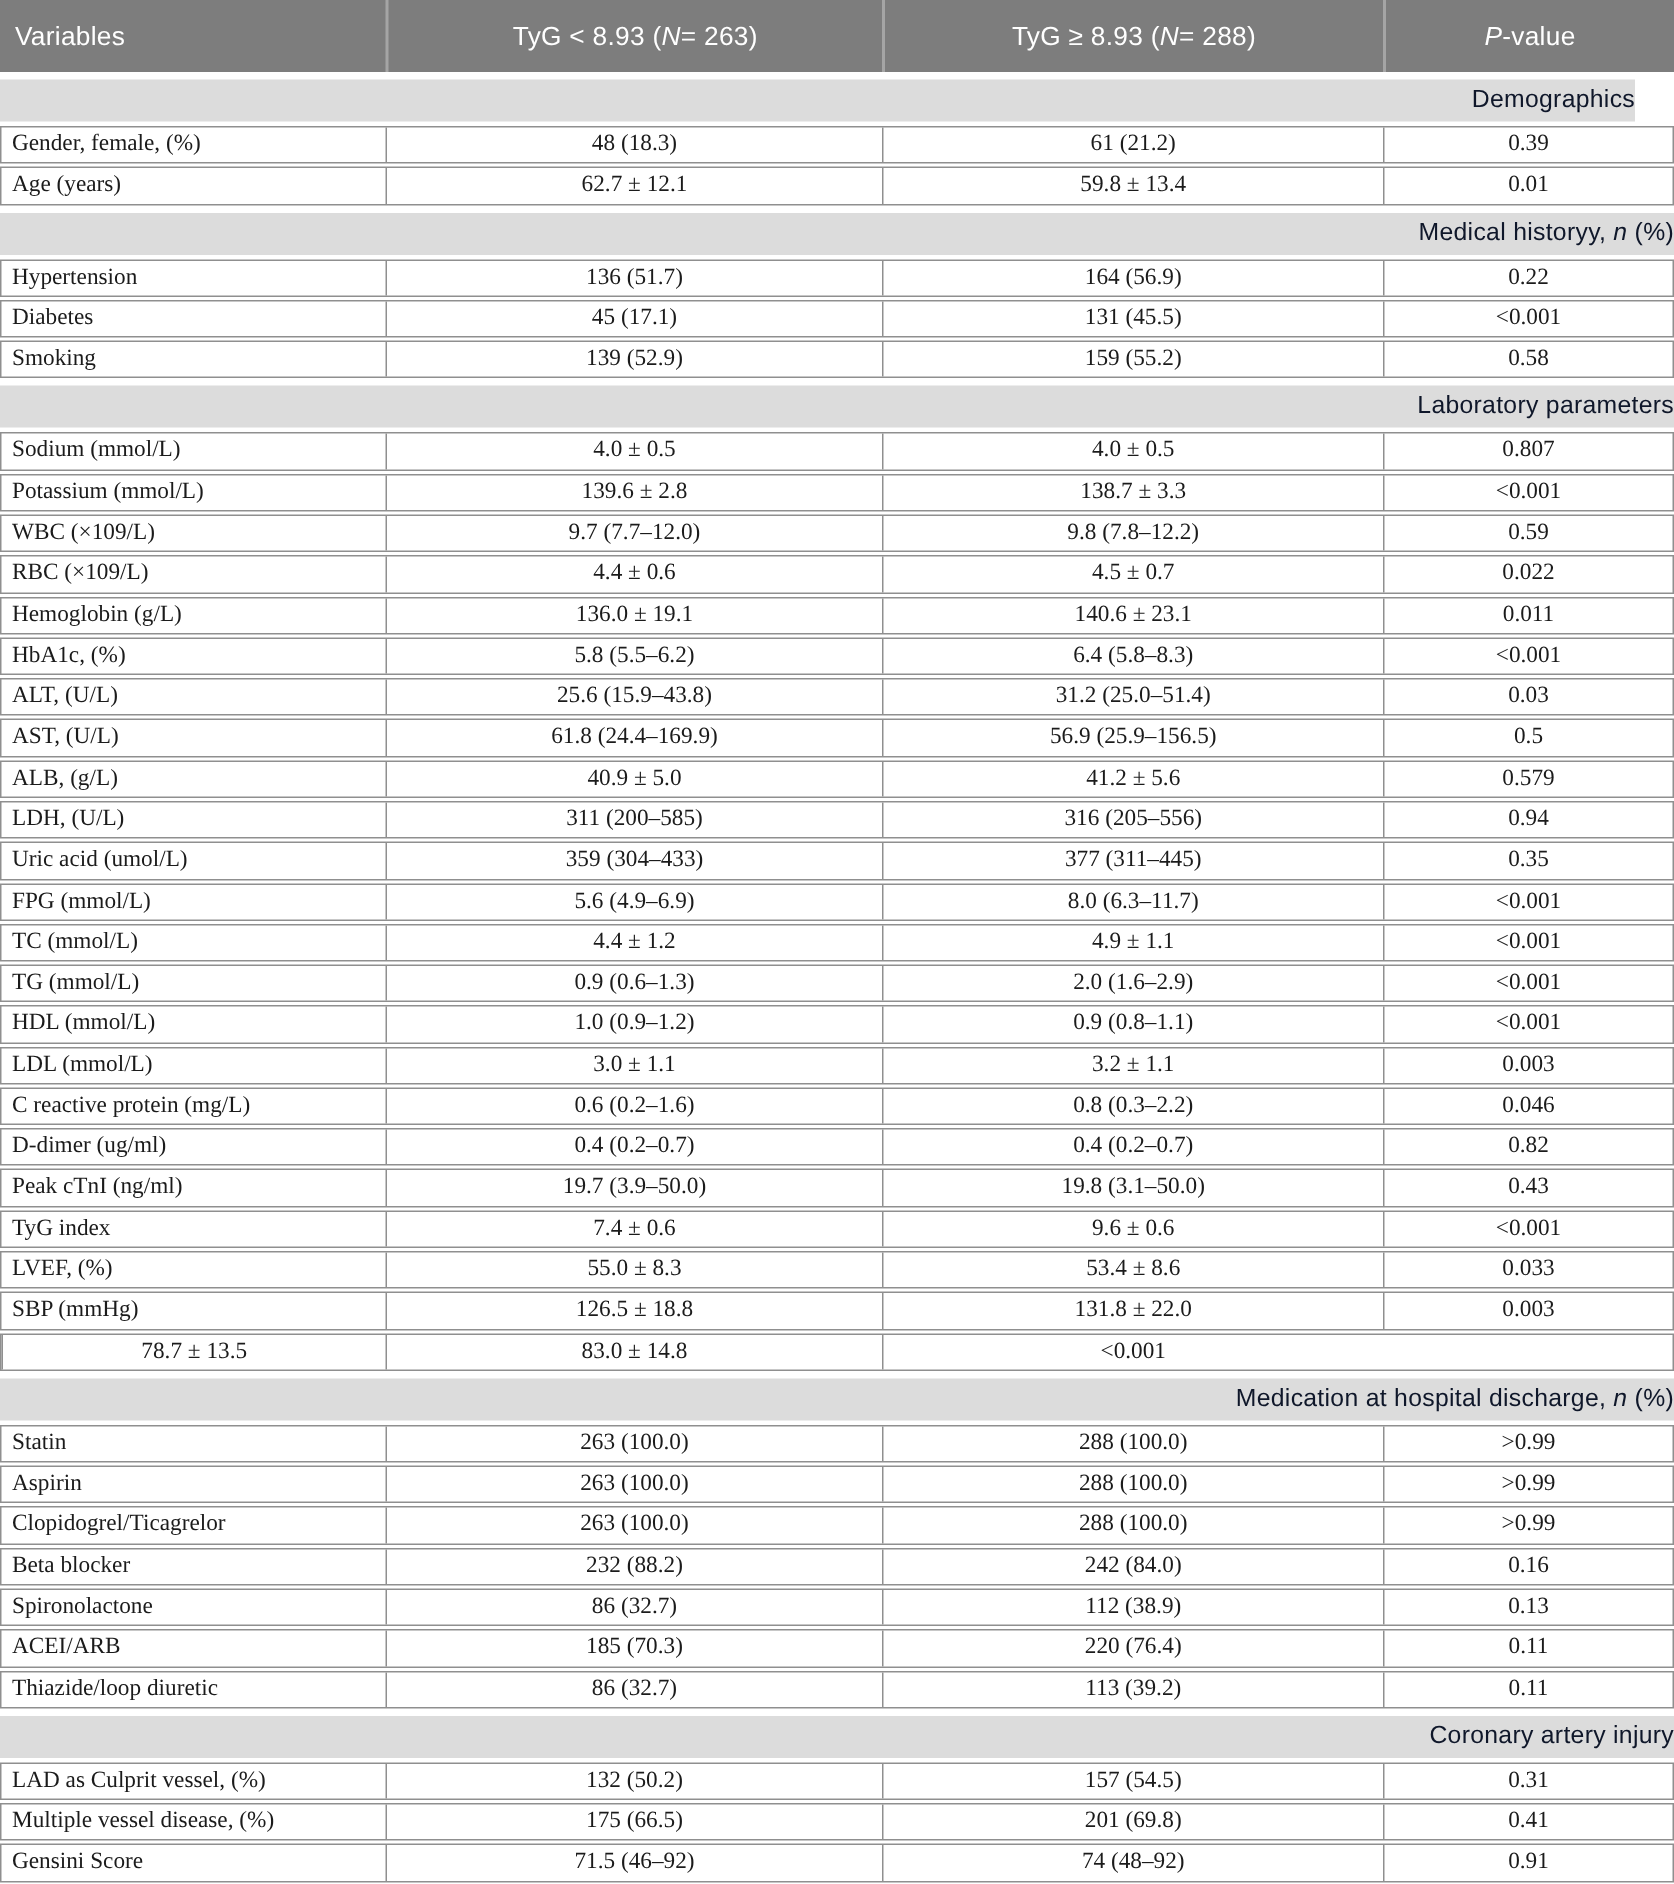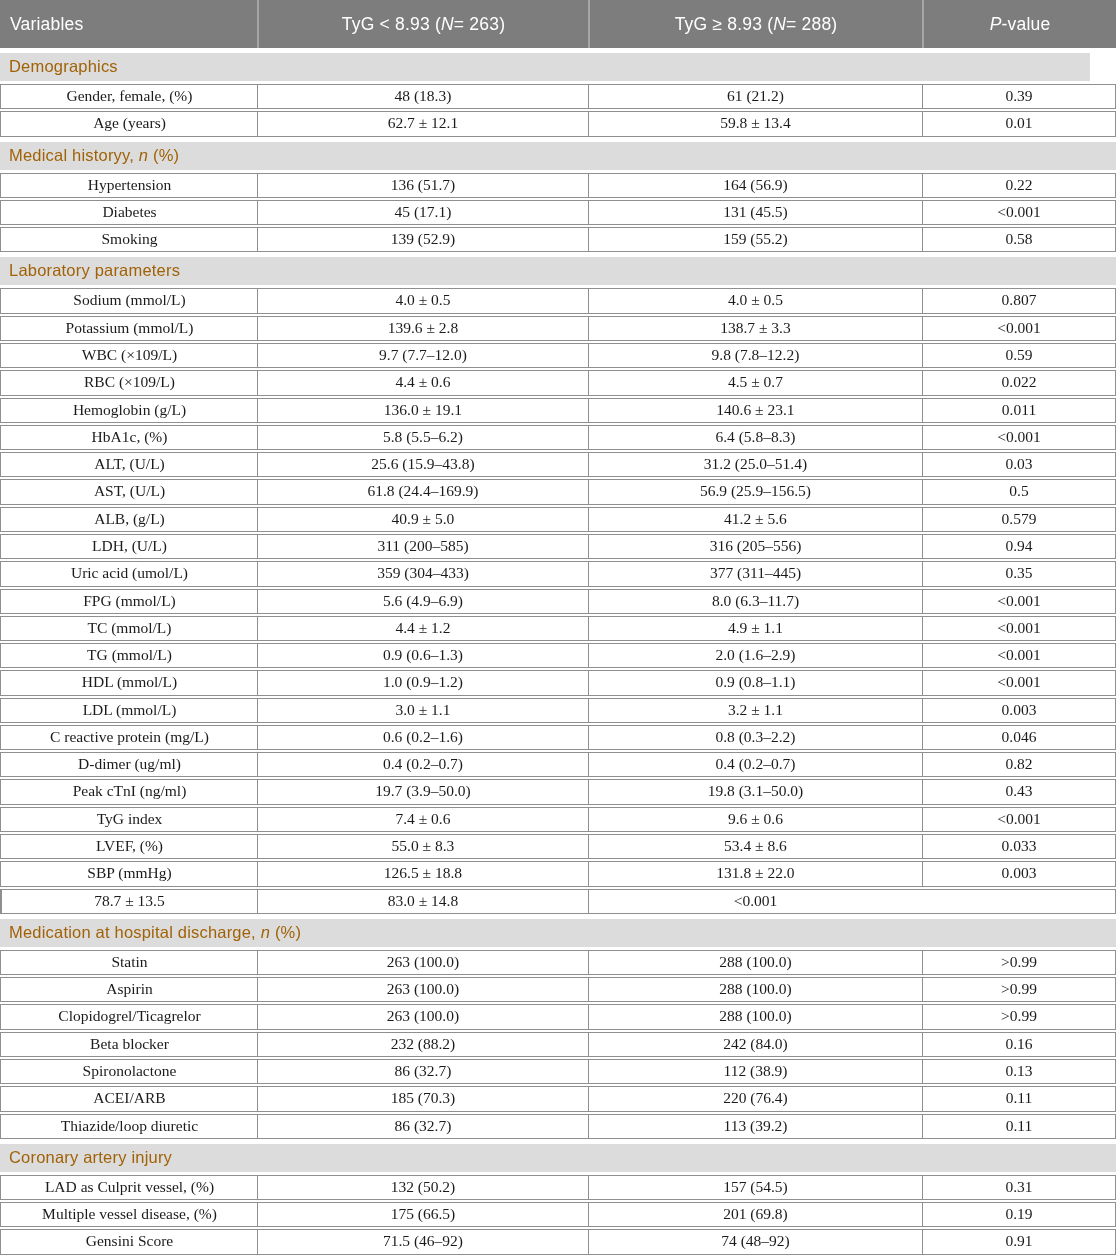--- a/index.html
+++ b/index.html
@@ -38,46 +38,47 @@
     justify-content: flex-start;
     padding-left: 10px;
   }
 
   
   .band {
     box-sizing: border-box;
     background: #dcdcdc;
     font-family: "Liberation Sans", sans-serif;
     font-size: 16.5px;
-    color: #a16207;
-    padding: 4px 12px 5px 9px;
+    color: #0f172a;
+    padding: 4px 0 5px 9px;
     margin-top: 5px;
     margin-bottom: 3px;
     letter-spacing: 0.2px;
+    text-align: right;
   }
   .band[data-sec="0"] { width: 1090px; }
 
   
   .row {
     display: grid;
     grid-template-columns: 256px 331px 334px 193px;
     border: 1px solid #8f8f8f;
     margin-top: 2px;
     background: #ffffff;
   }
   .row:first-of-type { margin-top: 0; }
   .cell {
     padding: 2px 6px 3px 6px;
     font-size: 15.5px;
     line-height: 1.18;
     text-align: center;
     border-left: 1px solid #8f8f8f;
   }
   .cell.label {
-    text-align: center;
+    text-align: left;
     border-left: none;
     padding-left: 7px;
   }
   i { font-style: italic; }
 </style>
 </head>
 <body>
 
 <div class="table-wrap">
   <div class="header-row">
@@ -317,21 +318,21 @@
       <div class="row">
         <div class="cell label">LAD as Culprit vessel, (%)</div>
         <div class="cell">132 (50.2)</div>
         <div class="cell">157 (54.5)</div>
         <div class="cell">0.31</div>
       </div>
       <div class="row">
         <div class="cell label">Multiple vessel disease, (%)</div>
         <div class="cell">175 (66.5)</div>
         <div class="cell">201 (69.8)</div>
-        <div class="cell">0.19</div>
+        <div class="cell">0.41</div>
       </div>
       <div class="row">
         <div class="cell label">Gensini Score</div>
         <div class="cell">71.5 (46–92)</div>
         <div class="cell">74 (48–92)</div>
         <div class="cell">0.91</div>
       </div>
       <div class="row">
         <div class="cell label">LVA, (%)</div>
         <div class="cell">21 (8.0)</div>

